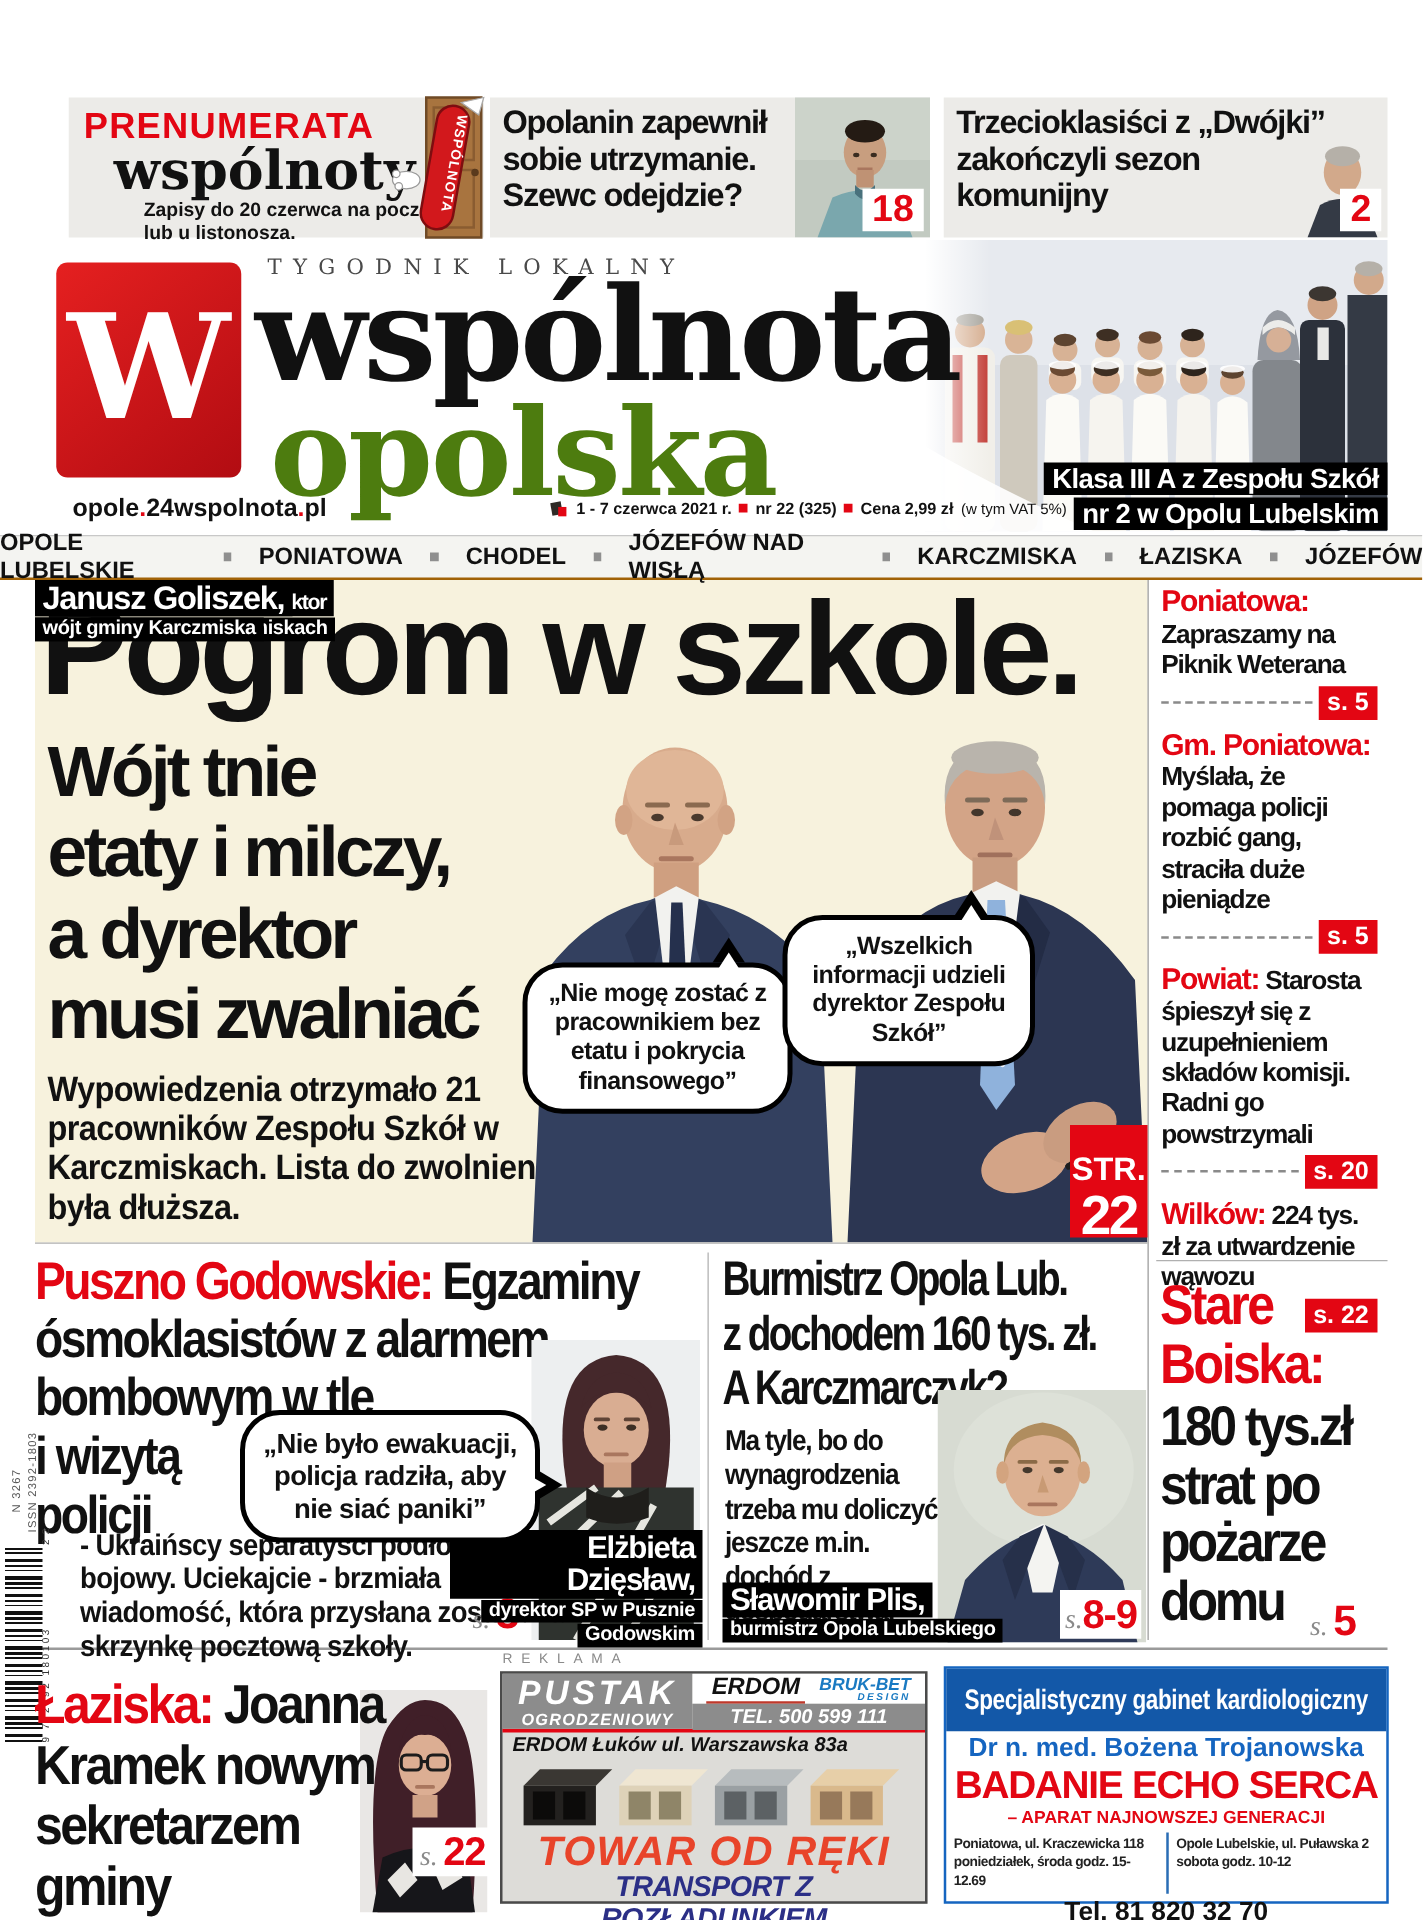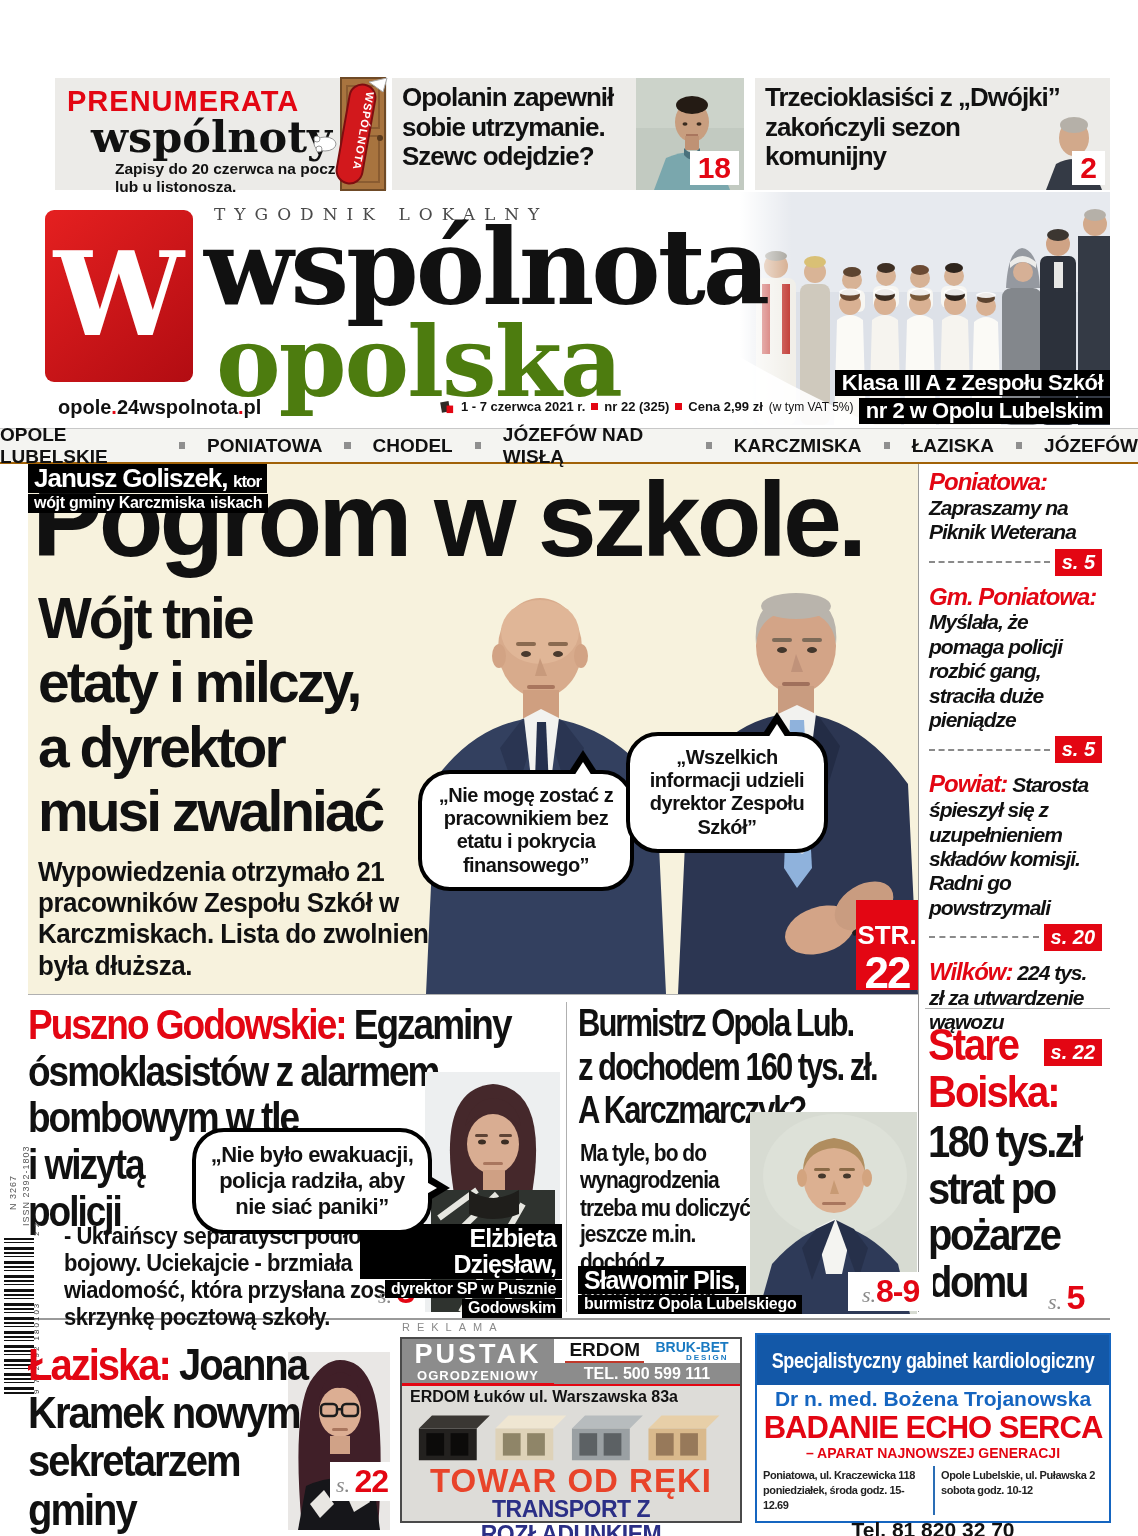--- a/index.html
+++ b/index.html
@@ -58,21 +58,21 @@
   .tail-r::before { content:""; position:absolute; right:-22px; top:44px; border:12px solid transparent; border-right:0; border-left:20px solid #000; }
   .tail-r::after  { content:""; position:absolute; right:-9px;  top:48px; border:8px solid transparent;  border-right:0; border-left:14px solid #fff; }
   .photocap { position:absolute; z-index:7; }
   .capname { font-weight:bold; font-size:26px; line-height:1.05; letter-spacing:-1px; background:#000; color:#fff; padding:1px 6px; display:inline-block; }
   .caprole { font-weight:bold; font-size:16px; line-height:1.05; letter-spacing:-0.3px; background:#000; color:#fff; padding:1px 6px; display:inline-block; margin-top:1px; }
   #strbox { left:828px; top:436px; width:62px; height:90px; background:#e30613; color:#fff; text-align:center; z-index:7; }
   #strbox .l1 { font-weight:bold; font-size:26px; padding-top:20px; }
   #strbox .l2 { font-weight:bold; font-size:44px; line-height:1; letter-spacing:-2px; }
 
   
-  #sidebar { left:919px; top:464px; width:191px; padding:5px 8px 0 10px; background:#fff;font-style:italic; }
+  #sidebar { left:919px; top:464px; width:191px; padding:5px 8px 0 10px; background:#fff; }
   .sb-item { margin-bottom:8px; }
   .sb-tag { color:#e30613; font-weight:bold; font-size:24px; line-height:1.12; letter-spacing:-1px; }
   .sb-tag.block { display:block; }
   .sb-text { font-weight:bold; font-size:21px; line-height:1.16; letter-spacing:-1px; }
   .sb-foot { display:flex; align-items:center; margin-top:4px; }
   .sb-dash { flex:1; border-top:2px dashed #8a8a8a; margin-right:5px; }
   .sb-badge { background:#e30613; color:#fff; font-weight:bold; font-size:20px; padding:2px 7px; white-space:nowrap; }
 
   
   .divider { background:#b0b0b0; }
@@ -94,37 +94,37 @@
   #puszno-page { left:378px; top:1272px; z-index:4; }
   #cap-elzbieta { left:360px; top:1224px; width:202px; text-align:right; z-index:5; }
   #cap-elzbieta .capname { font-size:25px; }
 
   #burmistrz { left:578px; top:1002px; width:340px; }
   #burm-headline { font-weight:bold; font-size:31px; line-height:1.12; letter-spacing:-2px; transform:scaleY(1.26); transform-origin:left top; }
   #burm-body { left:580px; top:1140px; width:180px; font-weight:bold; font-size:21px; line-height:1.18; letter-spacing:-1px; transform:scaleY(1.1); transform-origin:left top; }
   #slawomir { left:750px; top:1112px; width:167px; height:202px; z-index:2; }
   #cap-slawomir { left:578px; top:1266px; z-index:5; }
   #cap-slawomir .capname { font-size:25px; }
-  #burm-page { left:848px; top:1272px; background:#fff; padding:1px 14px; z-index:4; }
+  #burm-page { left:848px; top:1272px; background:#fff; padding:1px 4px; z-index:4; }
   #burm-page .s-num { font-size:32px; }
 
   #boiska { left:928px; top:1022px; width:184px; }
   #boiska-tag { color:#e30613; font-weight:bold; font-size:40px; line-height:1.04; letter-spacing:-2px; transform:scaleY(1.12); transform-origin:left top; }
   #boiska-head { font-weight:bold; font-size:40px; line-height:1.04; letter-spacing:-2.5px; margin-top:14px; transform:scaleY(1.12); transform-origin:left top; }
   #boiska-page { left:1048px; top:1278px; z-index:4; }
 
   
   #laziska { left:28px; top:1340px; width:362px; z-index:3; }
   #laz-headline { font-weight:bold; font-size:40px; line-height:1.1; letter-spacing:-2px; transform:scaleY(1.1); transform-origin:left top; }
   #joanna { left:288px; top:1352px; width:102px; height:178px; z-index:2; }
   #laz-page { left:330px; top:1462px; background:#fff; padding:1px 6px; z-index:4; }
   #laz-page .s-num { font-size:32px; }
 
   #rek-label { left:402px; top:1321px; font-size:11px; letter-spacing:7px; color:#8a8a8a; }
-  #erdom { left:400px; top:1337px; width:342px; height:186px; border:2px solid #4a4a4a; background:#dddcd8; }
+  #erdom { left:400px; top:1337px; width:342px; height:186px; border:2px solid #4a4a4a; background:#dddcd8; font-style:italic; }
   .erdom-head { display:flex; height:44px; }
   .erdom-prod { width:152px; background:#8c8c8c; color:#fff; text-align:center; padding-top:2px; }
   .erdom-prod .p1 { font-weight:bold; font-size:27px; line-height:1; letter-spacing:3px; }
   .erdom-prod .p2 { font-weight:bold; font-size:13px; letter-spacing:1px; }
   .erdom-right { flex:1; display:flex; flex-direction:column; }
   .erdom-brands { flex:1; background:#fff; display:flex; align-items:center; justify-content:space-evenly; }
   .erdom-b1 { font-weight:bold; font-size:19px; border-bottom:2px solid #c0392b; padding:0 4px; color:#111; }
   .erdom-b2 { color:#1a7ac2; font-weight:bold; font-size:14px; line-height:1; text-align:right; }
   .erdom-b2 .sub { display:block; font-size:8px; letter-spacing:2px; }
   .erdom-tel { background:#8c8c8c; color:#fff; font-weight:bold; font-size:16px; text-align:center; height:21px; line-height:21px; }

